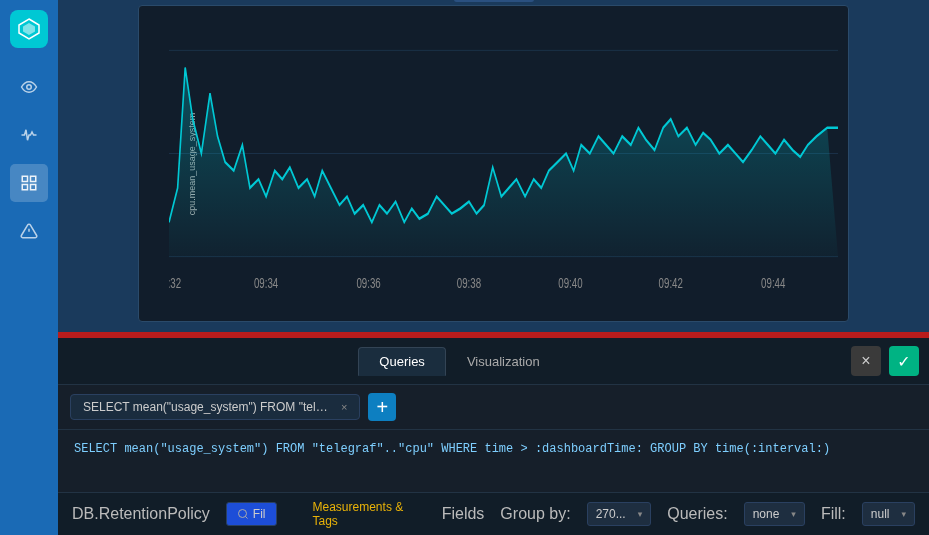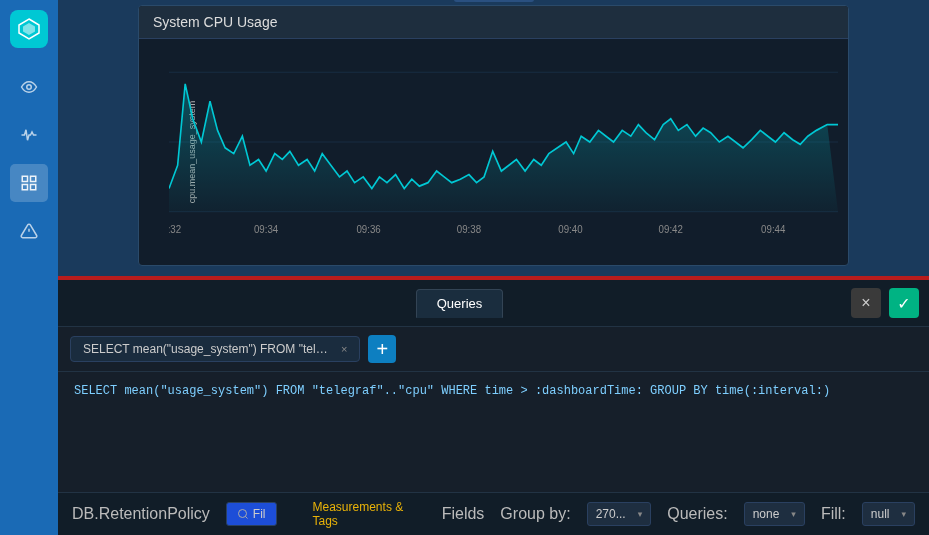--- a/index.html
+++ b/index.html
@@ -117,24 +117,24 @@
     }
 
     .chart-svg-container svg {
       width: 100%;
       height: 100%;
     }
 
     
     .bottom-panel {
       background: #1a2530;
-      border-top: 4px solid #b91c1c;
+      border-top: 6px solid #b91c1c;
       display: flex;
       flex-direction: column;
-      height: 259px;
+      height: 203px;
       flex-shrink: 0;
     }
 
     
     .tab-bar {
       display: flex;
       align-items: center;
       padding: 8px 10px;
       background: #111d28;
       border-bottom: 1px solid #223344;
@@ -346,21 +346,20 @@
       <line x1="12" y1="9" x2="12" y2="13"></line>
       <line x1="12" y1="17" x2="12.01" y2="17"></line>
     </svg>
   </div>
 </div>
 
 <div class="main">
 
   <div class="chart-area">
     <div class="chart-panel">
-      <div class="chart-title-bar">System CPU Usage</div>
       <div class="chart-body">
         <div class="y-axis-label">cpu.mean_usage_system</div>
         <div class="chart-svg-container">
           <svg viewBox="0 0 620 160" preserveAspectRatio="none" xmlns="http://www.w3.org/2000/svg">
 
             <line x1="0" y1="20" x2="620" y2="20" stroke="#1e3a55" stroke-width="0.5"></line>
             <line x1="0" y1="80" x2="620" y2="80" stroke="#1e3a55" stroke-width="0.5"></line>
             <line x1="0" y1="140" x2="620" y2="140" stroke="#1e3a55" stroke-width="0.5"></line>
 
             <text x="-5" y="24" text-anchor="end" fill="#888" font-size="10">6</text>
@@ -390,20 +389,21 @@
       </div>
     </div>
   </div>
 
   <div class="bottom-panel">
     <div class="drag-handle"></div>
 
     <div class="tab-bar">
       <div style="flex:1; display:flex; justify-content:center; gap:0;">
         <div class="tab active">Queries</div>
+        <div class="tab">Visualization</div>
       </div>
       <div class="tab-actions">
         <button class="btn-close-tab">×</button>
         <button class="btn-confirm-tab">✓</button>
       </div>
     </div>
 
     <div class="query-tabs-row">
       <div class="query-tab">
         <span style="overflow:hidden;text-overflow:ellipsis;white-space:nowrap;max-width:250px;">SELECT mean("usage_system") FROM "telegr...</span>

